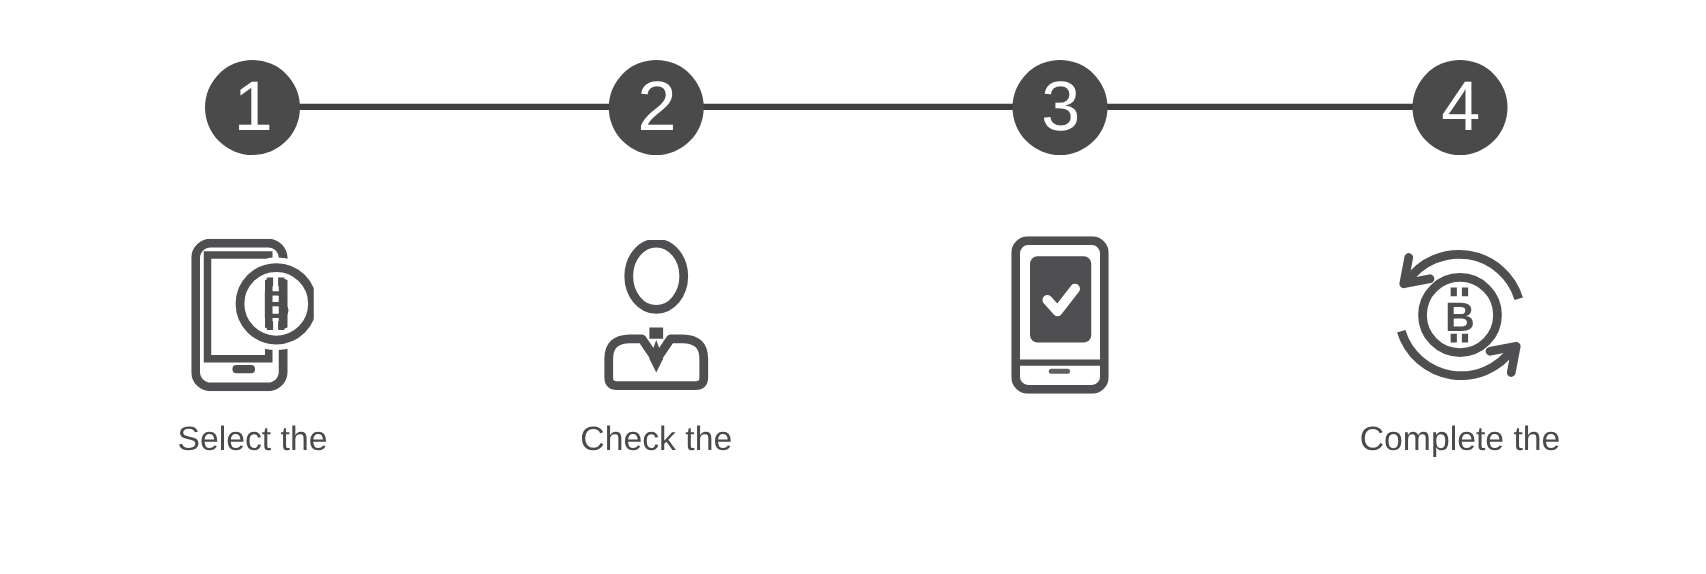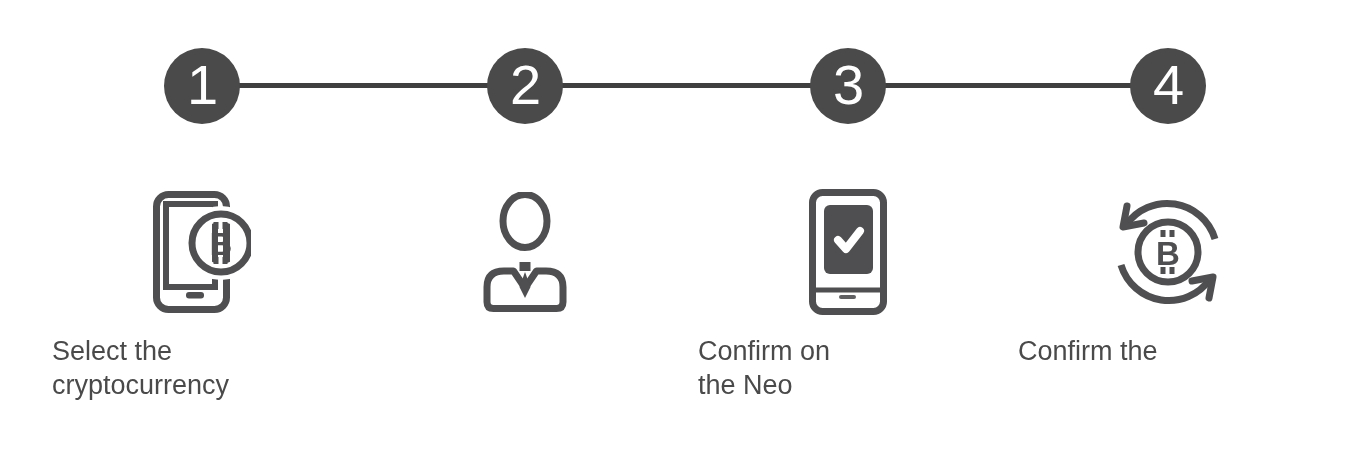--- a/index.html
+++ b/index.html
@@ -22,21 +22,21 @@
   }
   .circle span{
     font-size:56px;font-weight:400;line-height:1;letter-spacing:-1px;
     transform:translateY(-1px);
   }
   .icon-wrap{
     position:absolute;top:186px;left:0;width:300px;height:132px;
     display:flex;align-items:center;justify-content:center;
   }
   .label{
-    position:absolute;top:334px;left:0;width:300px;
+    position:absolute;top:334px;left:0;width:300px;text-align:center;
     color:#4a4a4a;font-size:27px;line-height:34px;font-weight:400;
   }
   svg{display:block;}
   .stroke{stroke:#4f4f51;fill:none;}
   .fill{fill:#4f4f51;stroke:none;}
 </style>
 </head>
 <body>
 
 <div class="stage">
@@ -53,73 +53,68 @@
         <rect class="stroke" x="13" y="13" width="49" height="83" stroke-width="6"></rect>
         <rect class="fill" x="33" y="101" width="18" height="6.5" rx="3"></rect>
         <circle cx="68" cy="52" r="29" fill="none" stroke="#ffffff" stroke-width="16"></circle>
         <circle class="stroke" cx="68" cy="52" r="29" stroke-width="7"></circle>
         <text x="68" y="53" text-anchor="middle" dominant-baseline="central" font-family="Liberation Sans, DejaVu Sans, sans-serif" font-size="31" font-weight="bold" fill="#4f4f51">B</text>
         <path class="stroke" stroke-width="5" d="M63 31 v7 M72 31 v7 M63 66 v7 M72 66 v7"></path>
       </svg>
     </div>
     <div class="label">
       <span>Select the</span><br>
-      <span>cryptocurrency</span>
     </div>
   </div>
 
   <div class="step step-2">
     <div class="circle">
       <span>2</span>
     </div>
     <div class="icon-wrap">
       <svg width="96" height="120" viewBox="0 0 96 120">
         <ellipse class="stroke" cx="48" cy="29" rx="22" ry="26.5" stroke-width="7"></ellipse>
         <path class="stroke" stroke-width="7" stroke-linejoin="round" d="M36.5 79 L27 79 Q10 79 10 95 L10 110 Q10 116.5 16.5 116.5 L79.5 116.5 Q86 116.5 86 110 L86 95 Q86 79 69 79 L59.5 79 L48 96 Z"></path>
         <path class="fill" d="M42.5 70 h11 v9 h-11 z"></path>
         <path class="fill" d="M48 80 L53.5 95 L48 106 L42.5 95 Z"></path>
       </svg>
     </div>
     <div class="label">
-      <br>
+      <span>Check the</span><br>
     </div>
   </div>
 
   <div class="step step-3">
     <div class="circle">
       <span>3</span>
     </div>
     <div class="icon-wrap">
       <svg width="78" height="126" viewBox="0 0 78 126">
         <rect class="stroke" x="3.5" y="3.5" width="71" height="119" rx="10" stroke-width="7"></rect>
         <rect class="fill" x="15" y="16" width="49" height="69" rx="6"></rect>
         <path d="M29 51 L37 60 L51 42" fill="none" stroke="#ffffff" stroke-width="8" stroke-linecap="round" stroke-linejoin="round"></path>
         <line class="stroke" x1="5" y1="101" x2="73" y2="101" stroke-width="5"></line>
         <rect class="fill" x="30" y="106" width="17" height="4" rx="2" opacity="0.9"></rect>
       </svg>
-    </div>
-    <div class="label">
-      <span>Confirm on</span><br>
-      <span>the Neo</span>
     </div>
   </div>
 
   <div class="step step-4">
     <div class="circle">
       <span>4</span>
     </div>
     <div class="icon-wrap">
       <svg width="108" height="112" viewBox="0 0 108 112">
         <circle class="stroke" cx="54" cy="56" r="30" stroke-width="7"></circle>
         <text x="54" y="57" text-anchor="middle" dominant-baseline="central" font-family="Liberation Sans, DejaVu Sans, sans-serif" font-size="33" font-weight="bold" fill="#4f4f51">B</text>
         <path class="stroke" stroke-width="5" d="M49 34 v7 M58 34 v7 M49 71 v7 M58 71 v7"></path>
         <path class="stroke" stroke-width="7" d="M101 43 A 50 50 0 0 0 12 29"></path>
         <path class="stroke" stroke-width="7" stroke-linecap="round" stroke-linejoin="round" d="M13 10 L9 31 L30 27"></path>
         <path class="stroke" stroke-width="7" d="M7 69 A 50 50 0 0 0 96 83"></path>
         <path class="stroke" stroke-width="7" stroke-linecap="round" stroke-linejoin="round" d="M95 102 L99 81 L78 85"></path>
       </svg>
     </div>
     <div class="label">
-      <span>Confirm the</span><br>
+      <span>Complete the</span><br>
     </div>
   </div>
 
 </div>
 
 </body></html>

